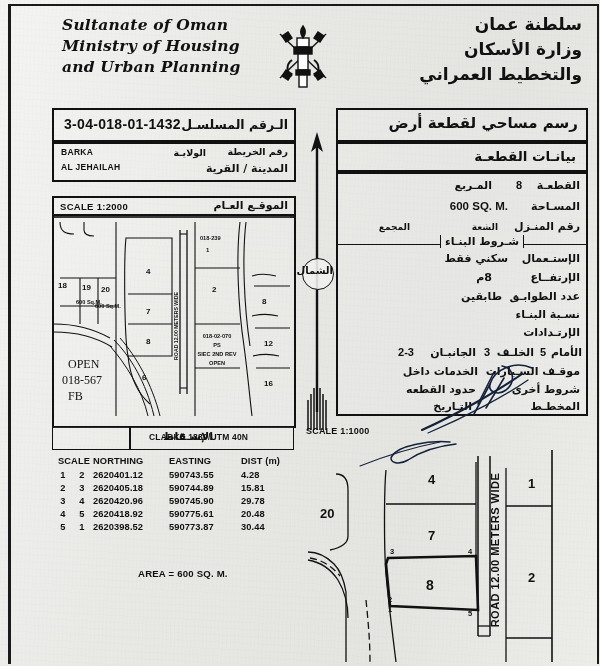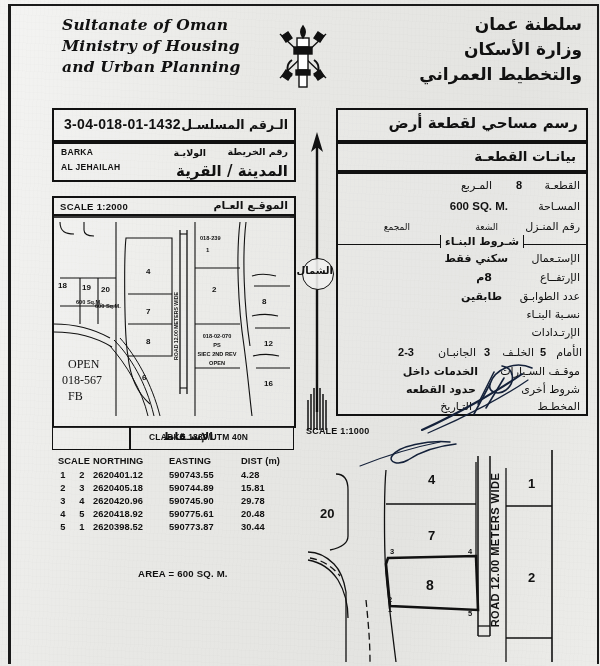--- a/index.html
+++ b/index.html
@@ -46,28 +46,28 @@
   #title-ar span{position:absolute;right:8px;top:4px;font-size:15px;font-weight:bold;letter-spacing:1px;}
   #serial-box{left:52px;top:108px;width:240px;height:30px;}
   #serial-lbl{position:absolute;right:6px;top:7px;font-size:12.5px;font-weight:bold;letter-spacing:.5px;}
   #serial-val{position:absolute;left:10px;top:6px;font-size:14px;font-weight:bold;letter-spacing:.3px;}
 
   #plotdata-hdr{left:336px;top:142px;width:248px;height:26px;}
   #plotdata-hdr span{position:absolute;right:10px;top:4px;font-size:13.5px;font-weight:bold;letter-spacing:1px;}
 
   #loc-box{left:52px;top:142px;width:240px;height:36px;}
   .loc-ar1{position:absolute;right:6px;top:2px;font-size:9.5px;font-weight:bold;}
-  .loc-ar2{position:absolute;right:6px;top:18px;font-size:15px;font-weight:bold;}
+  .loc-ar2{position:absolute;right:6px;top:18px;font-size:11px;font-weight:bold;}
   .loc-mid1{position:absolute;right:88px;top:3px;font-size:9.5px;font-weight:bold;}
   .loc-en1{position:absolute;left:7px;top:3px;font-size:8.5px;font-weight:bold;letter-spacing:.3px;}
   .loc-en2{position:absolute;left:7px;top:18px;font-size:8.5px;font-weight:bold;letter-spacing:.3px;}
 
   
   #data-panel{left:336px;top:172px;width:248px;height:240px;}
-  .dp-lbl{position:absolute;right:6px;font-size:11px;font-weight:normal;letter-spacing:.5px;}
+  .dp-lbl{position:absolute;right:6px;font-size:11px;font-weight:bold;letter-spacing:.5px;}
   .dp-val{position:absolute;font-size:11px;font-weight:bold;}
   .dp-sep{position:absolute;left:0;width:100%;height:0;border-top:1.4px solid #111;}
 
   
   #map-hdr{left:52px;top:196px;width:240px;height:18px;}
   #map-hdr .sc{position:absolute;left:6px;top:3px;font-size:9.5px;font-weight:bold;letter-spacing:.3px;}
   #map-hdr .ma{position:absolute;right:6px;top:1px;font-size:11px;font-weight:bold;}
   #map-box{left:52px;top:214px;width:240px;height:210px;overflow:hidden;}
 
   #proj-box{left:52px;top:426px;width:240px;height:22px;}

